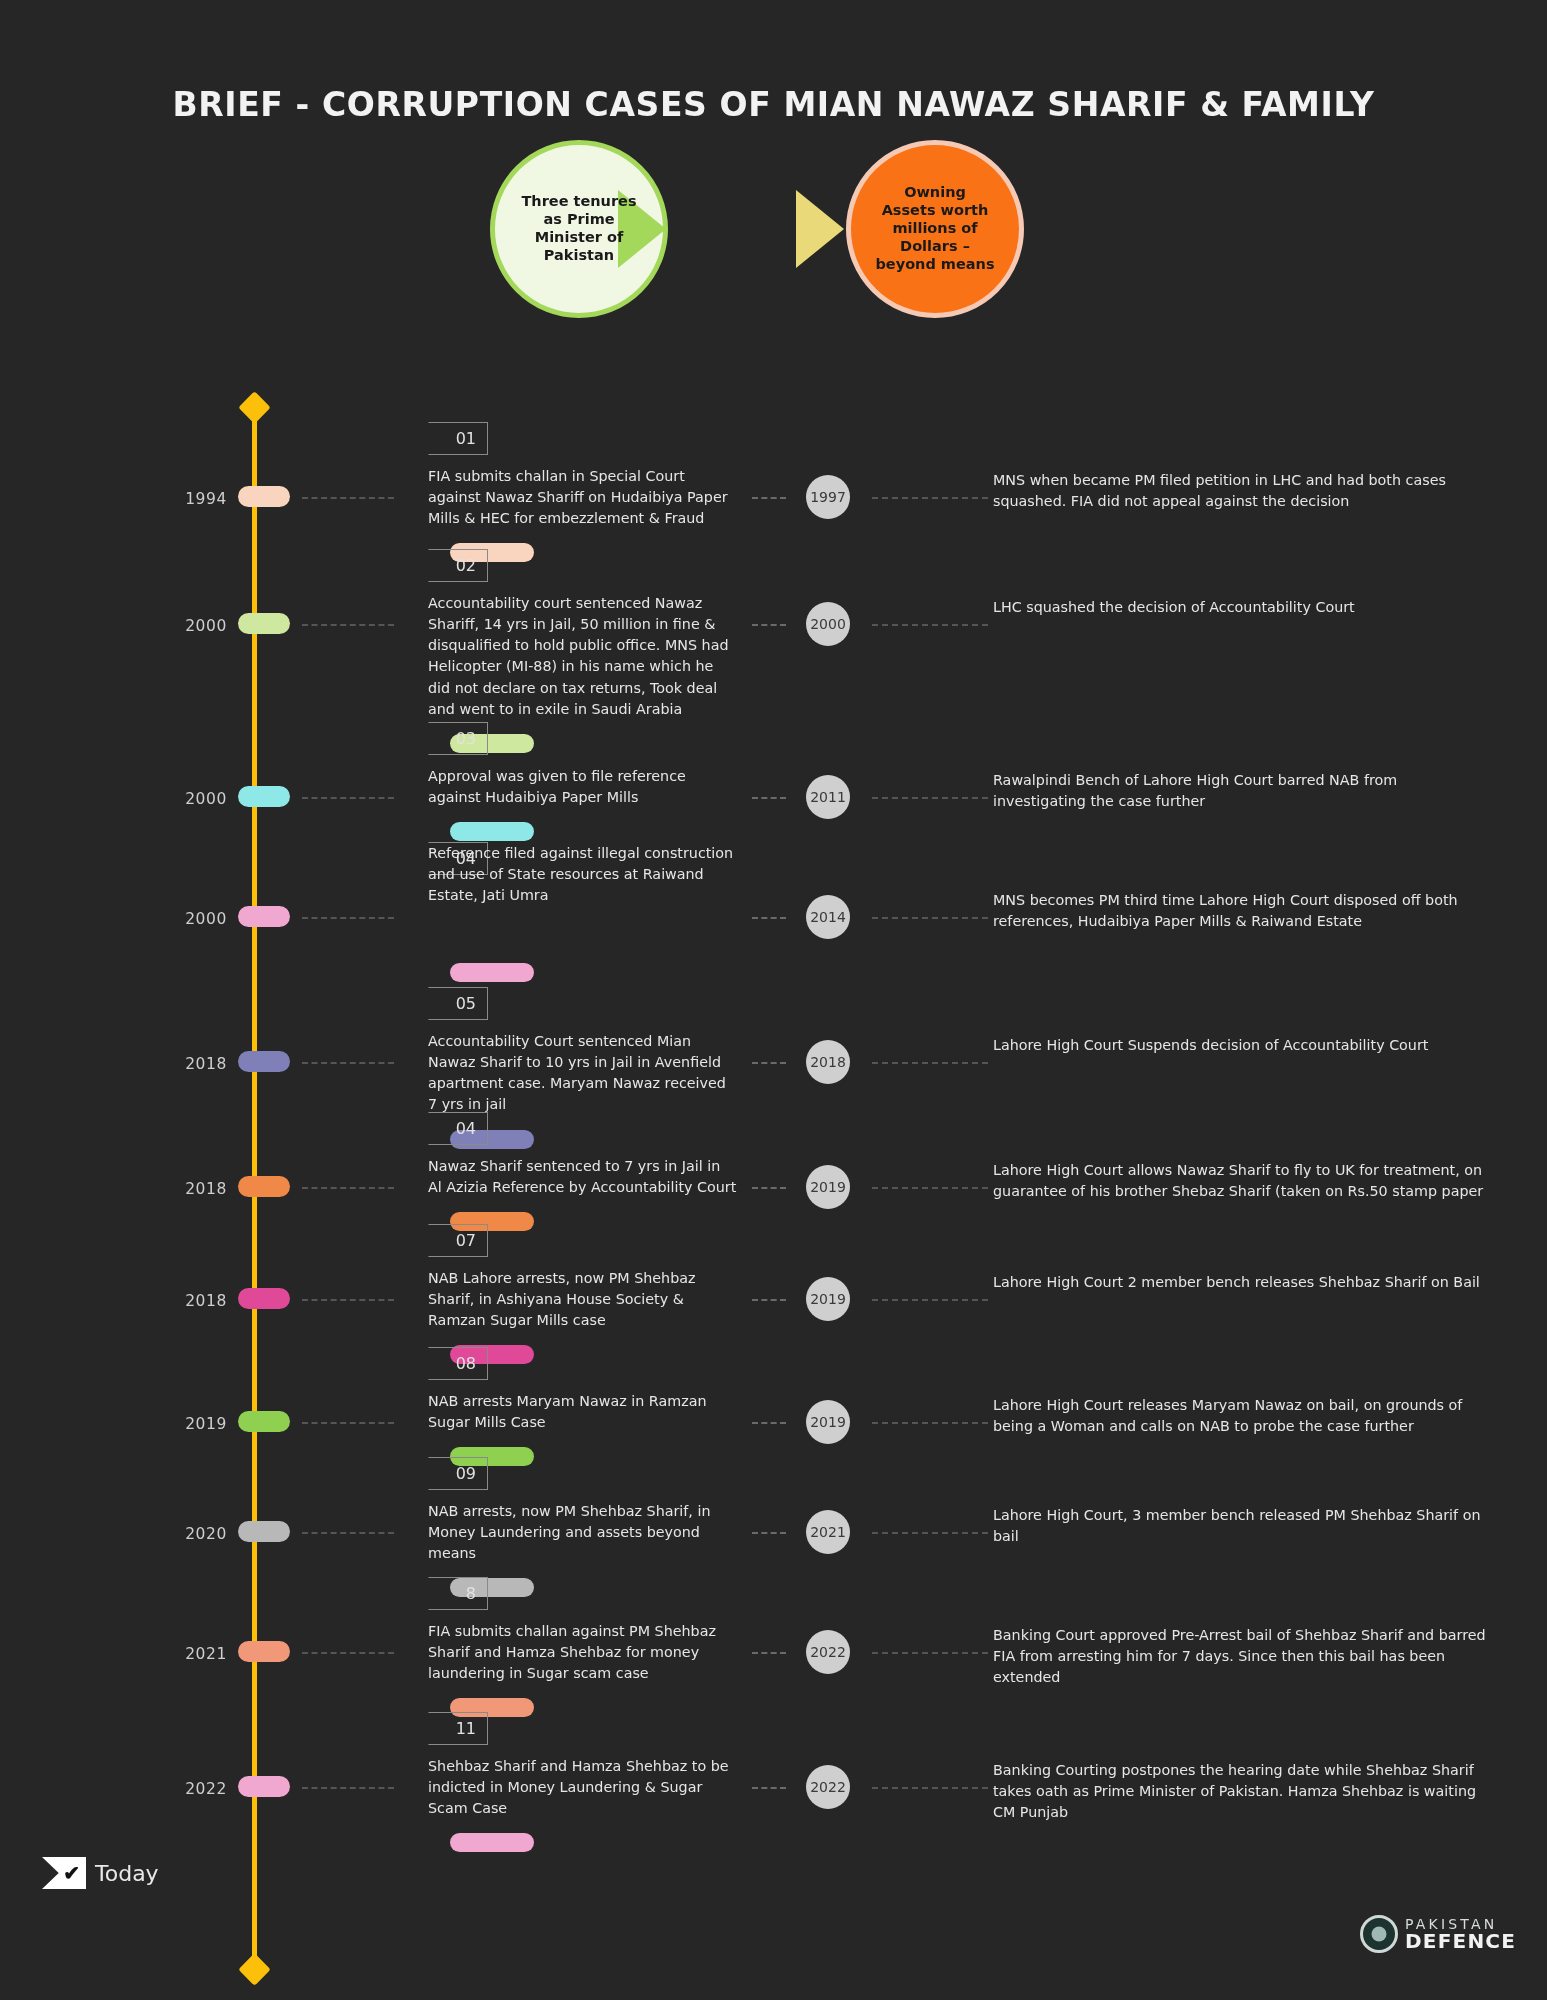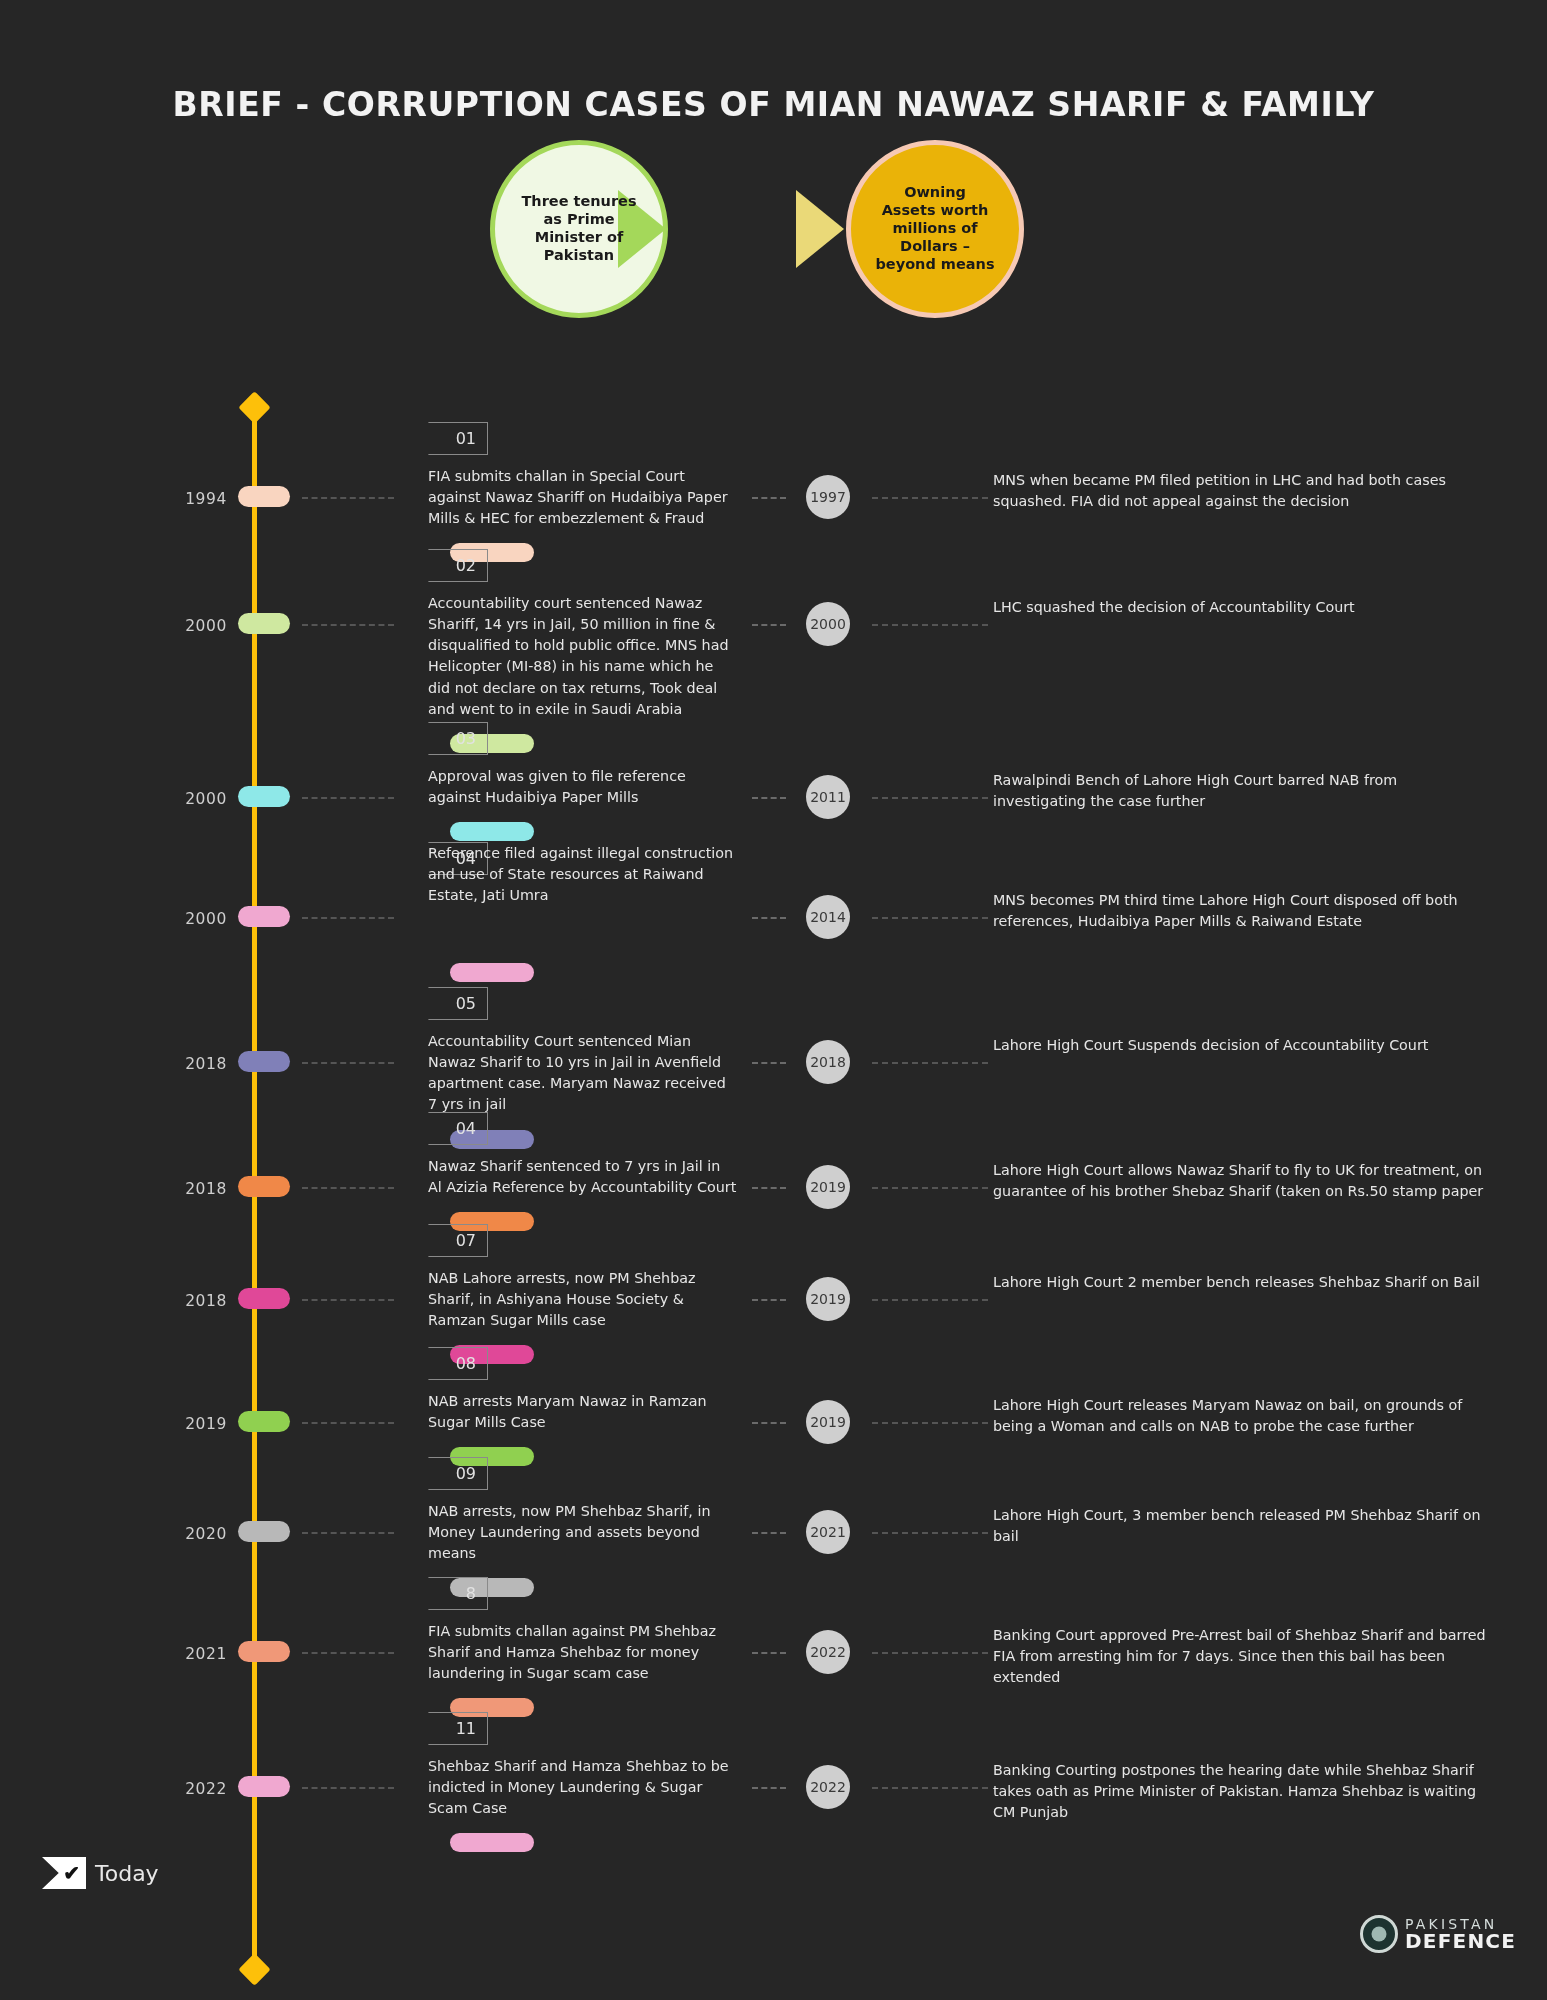--- a/index.html
+++ b/index.html
@@ -47,21 +47,21 @@
     font-family: "DejaVu Sans", sans-serif;
     font-weight: bold;
     font-size: 14.5px;
     line-height: 1.23;
     color: #1a1a1a;
     padding: 0 24px;
   }
   .circ .txt { position: relative; z-index: 3; }
   .c1 { left: 0;   top: 0; background: #f0f8e4; border: 5px solid #a4d85a; }
   .c2 { left: 178px; top: 0; background: #fdfaf0; border: 5px solid #ead978; }
-  .c3 { left: 356px; top: 0; background: #eab308; border: 5px solid #f6c9b4; }
+  .c3 { left: 356px; top: 0; background: #f97316; border: 5px solid #f6c9b4; }
   .arrow {
     position: absolute;
     top: 50px;
     width: 0; height: 0;
     border-top: 39px solid transparent;
     border-bottom: 39px solid transparent;
     z-index: 2;
   }
   .a1 { left: 128px; border-left: 48px solid #a4d85a; }
   .a2 { left: 306px; border-left: 48px solid #ead978; }

